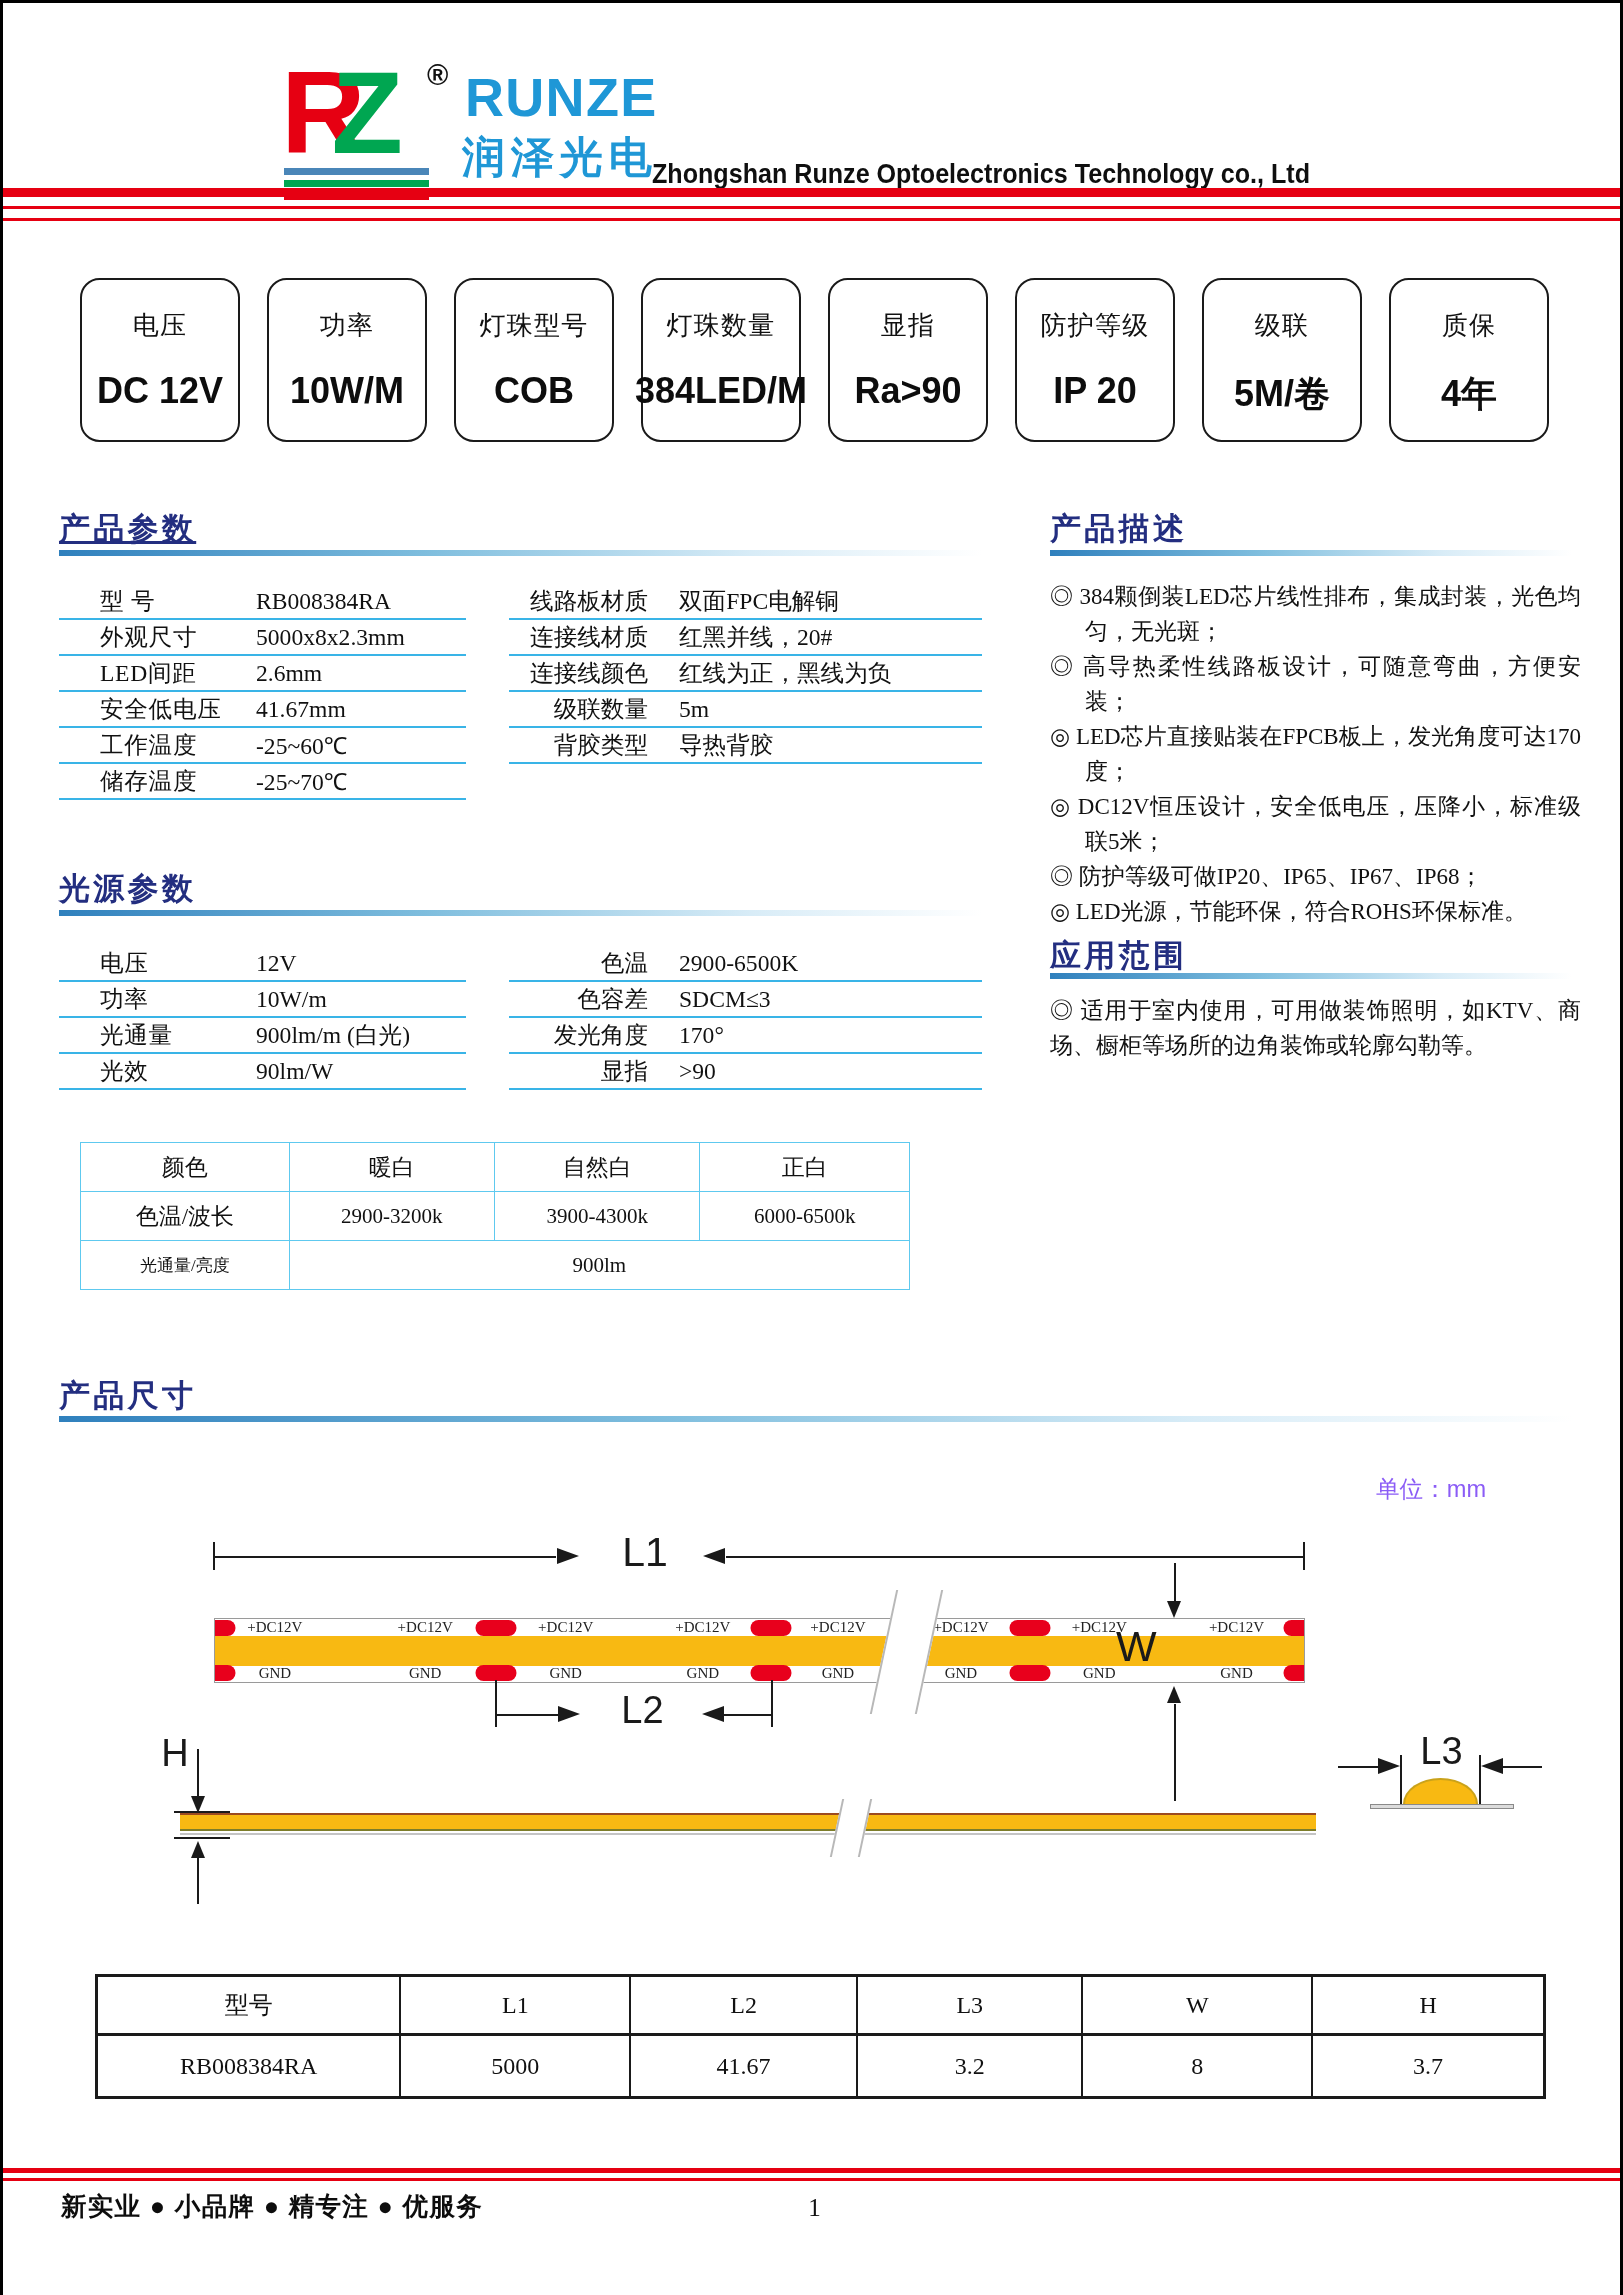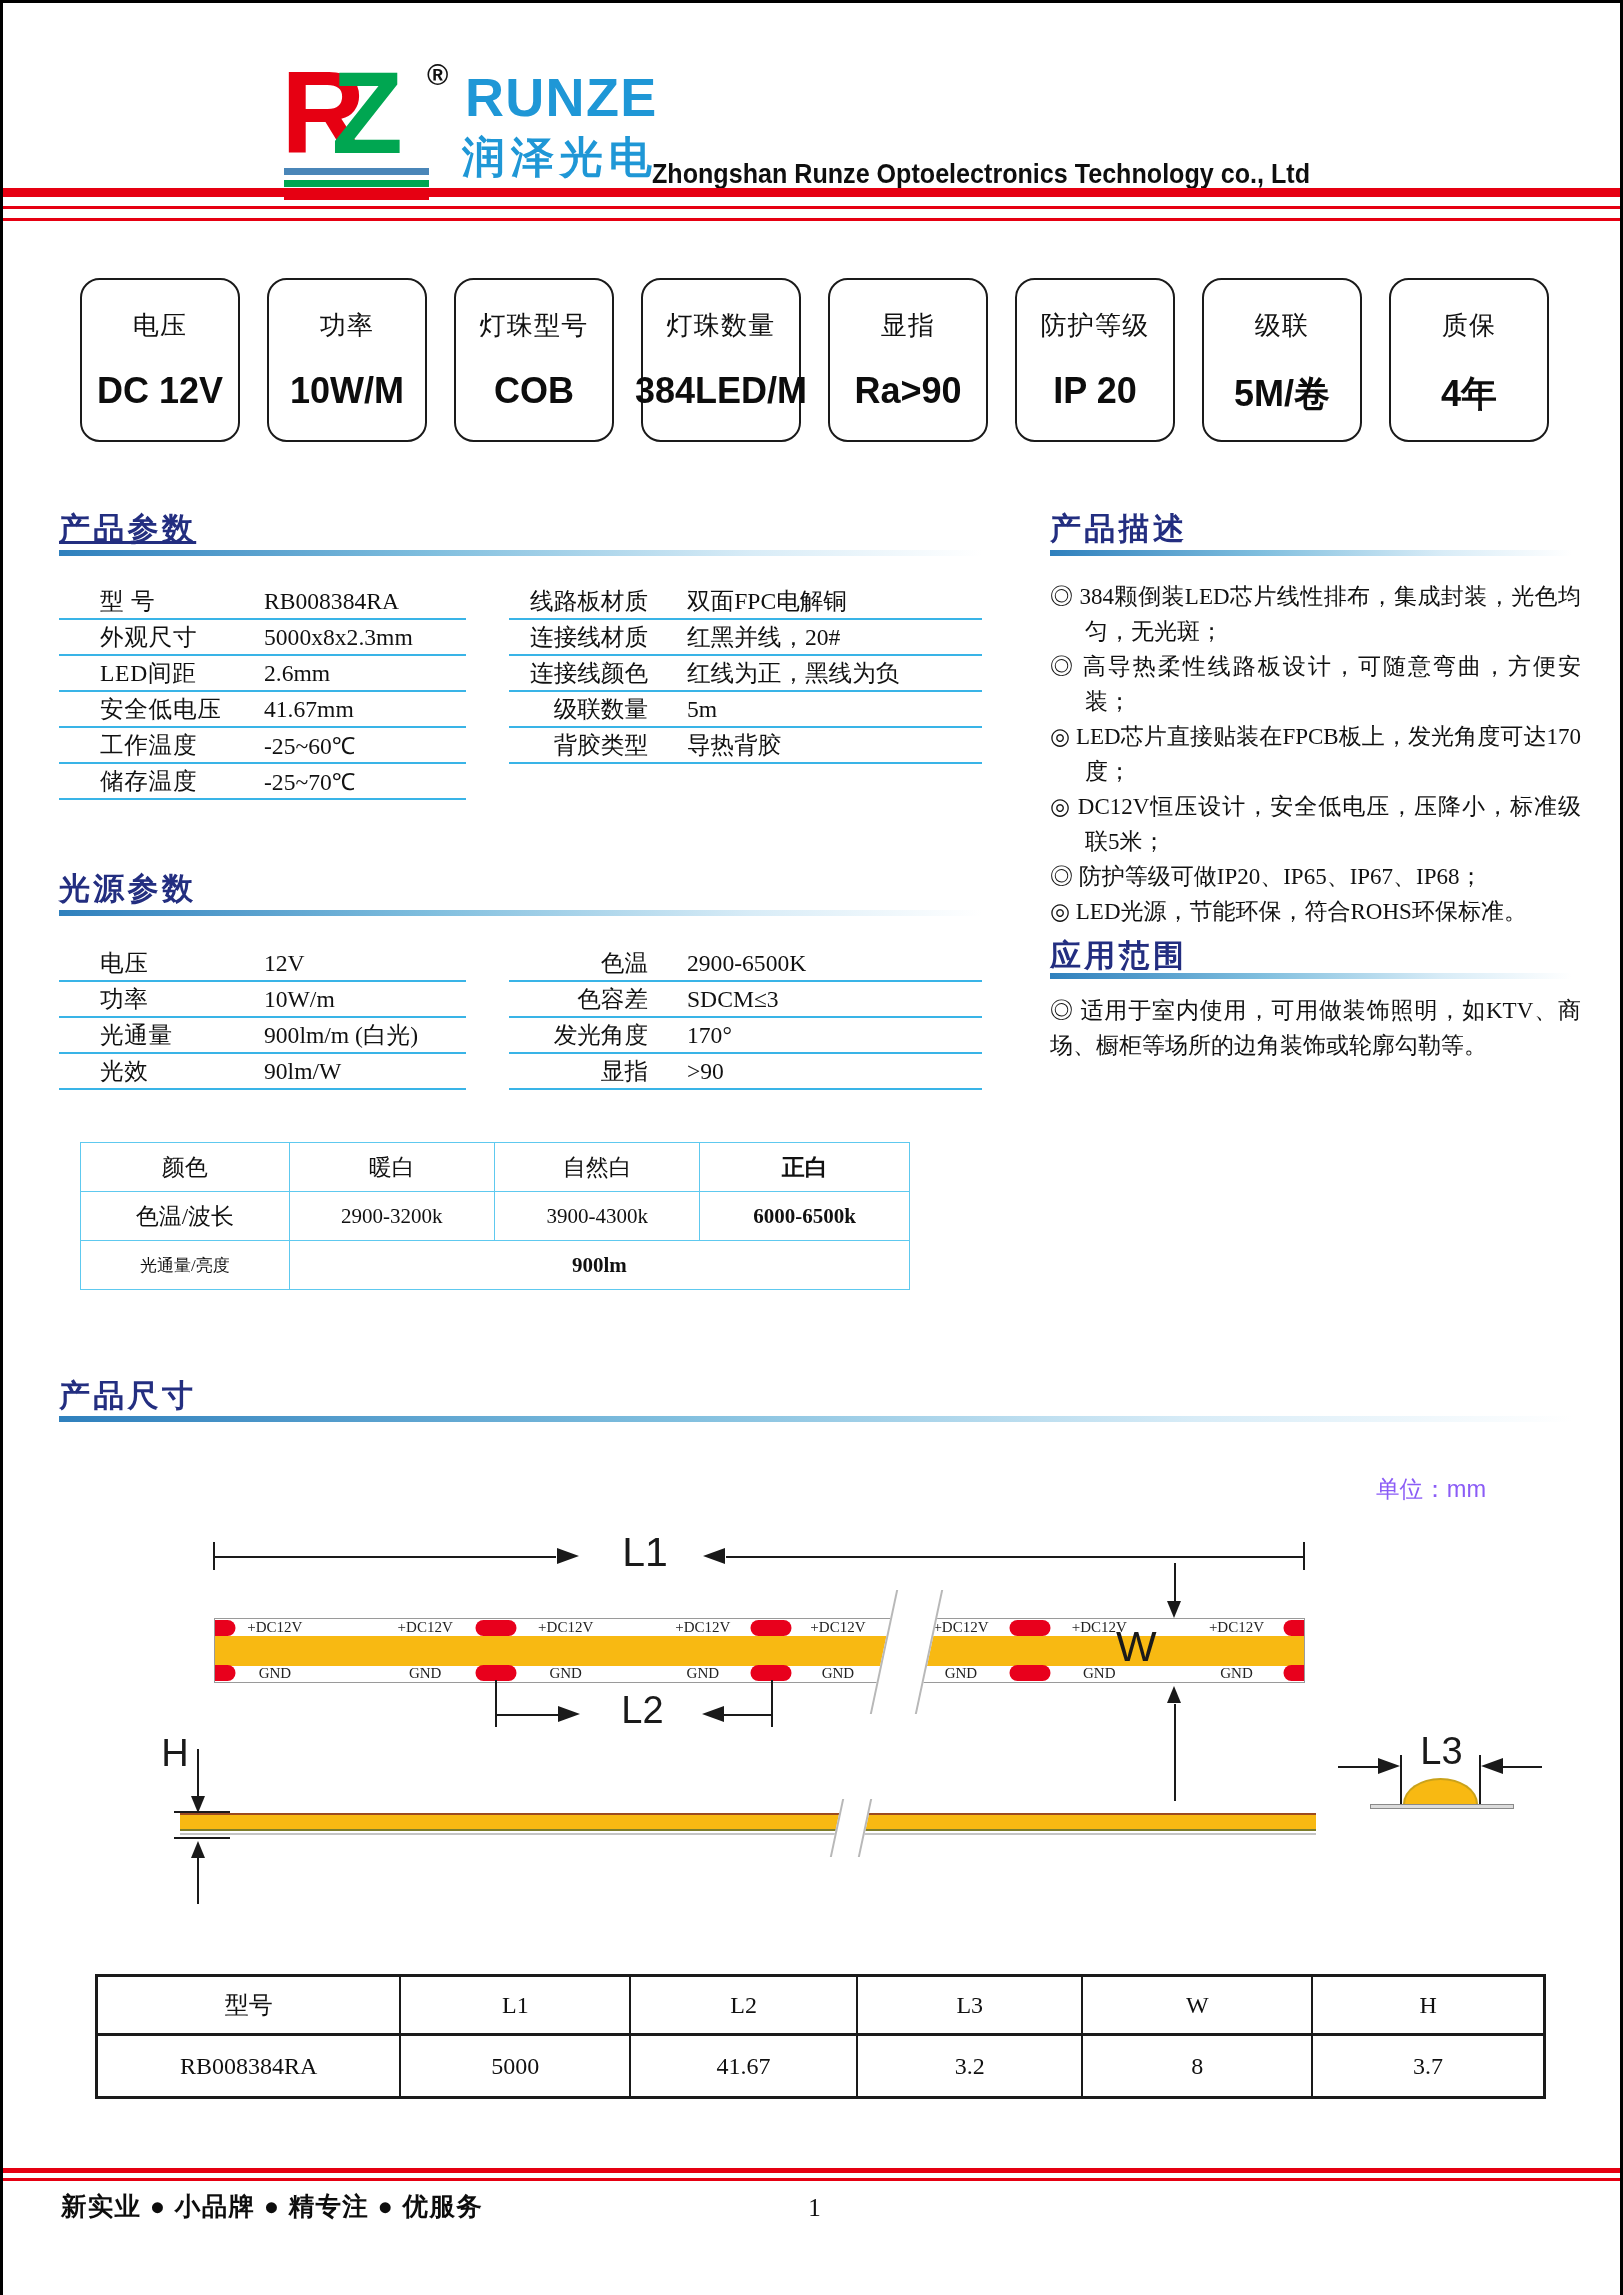--- a/index.html
+++ b/index.html
@@ -28,38 +28,38 @@
            display:flex; flex-direction:column; align-items:center; }
   .badge-label { margin-top:27.5px; font:400 26px "Liberation Serif",serif; color:#111; letter-spacing:1.3px; white-space:nowrap; }
   .badge-value { margin-top:27.5px; font:900 36px "Liberation Sans",sans-serif; color:#0d0d0d; white-space:nowrap; }
 
   
   .sec-title { position:absolute; font:700 31px "Liberation Sans",sans-serif; color:#232e80; letter-spacing:3.3px; white-space:nowrap; }
   .grad-line { position:absolute; height:5.9px; background:linear-gradient(to right,#2f80bd,#7fbede 40%,#d8ecf7 75%,#ffffff); }
 
   
   .ptable { position:absolute; }
-  .prow { display:flex; align-items:center; height:36px; border-bottom:2px solid #39b4e7; font:23.6px "Liberation Serif",serif; color:#111;gap:8px; }
+  .prow { display:flex; align-items:center; height:36px; border-bottom:2px solid #39b4e7; font:23.6px "Liberation Serif",serif; color:#111; }
   .ptable-l .plabel { width:156px; margin-left:41px; letter-spacing:0.7px; }
   .ptable-l .pvalue { margin-left:0; }
   .ptable-r .plabel { width:139px; text-align:right; }
   .ptable-r .pvalue { margin-left:31px; }
   .pvalue { white-space:nowrap; }
 
   
   .desc-list { position:absolute; left:1047px; top:576px; width:531px; }
   .desc-item { font:23px "Liberation Serif",serif; color:#111; line-height:35px; padding-left:35px; text-indent:-35px; text-align:justify; }
   .app-text { position:absolute; left:1047px; top:990px; width:531px; font:23px "Liberation Serif",serif; color:#111; line-height:35px; text-align:justify; }
 
   
   .color-table { position:absolute; left:77px; top:1139px; width:830px; border:1.3px solid #5ec9ef; }
   .crow { display:flex; border-bottom:1.3px solid #5ec9ef; }
   .crow:last-child { border-bottom:none; }
   .ccell { border-right:1.3px solid #5ec9ef; display:flex; align-items:center; justify-content:center; font:23px "Liberation Serif",serif; }
-  .ccell:last-child { border-right:none;font-weight:bold; }
+  .ccell:last-child { border-right:none; }
   .crow-h .ccell { height:48px; }
   .crow-d .ccell { height:48px; font-size:21px; }
   .cw1 { width:25.2%; } .cw2 { width:24.8%; } .cw3 { width:24.8%; } .cw4 { width:25.2%; } .cwspan { width:74.8%; }
 
   
   .unit-label { position:absolute; left:1373px; top:1470px; font:400 23.6px "Liberation Sans",sans-serif; color:#8b5cf6; }
   .dim-line { position:absolute; background:#1a1a1a; }
   .dim-label { position:absolute; font:400 41px "Liberation Sans",sans-serif; color:#1a1a1a; text-align:center; }
   .arr-r { position:absolute; width:0; height:0; border-top:8.5px solid transparent; border-bottom:8.5px solid transparent; border-left:22px solid #1a1a1a; }
   .arr-l { position:absolute; width:0; height:0; border-top:8.5px solid transparent; border-bottom:8.5px solid transparent; border-right:22px solid #1a1a1a; }

